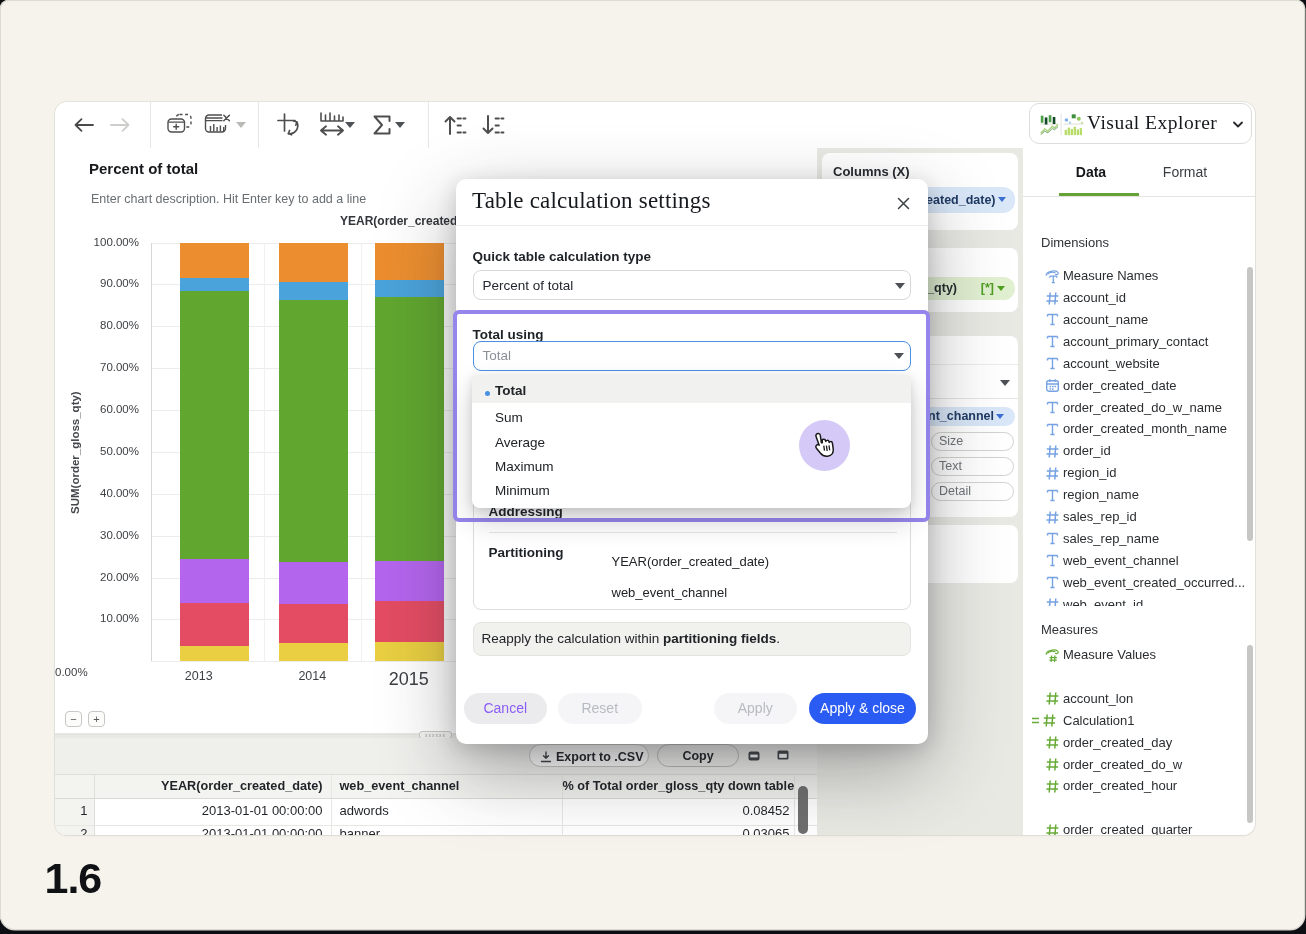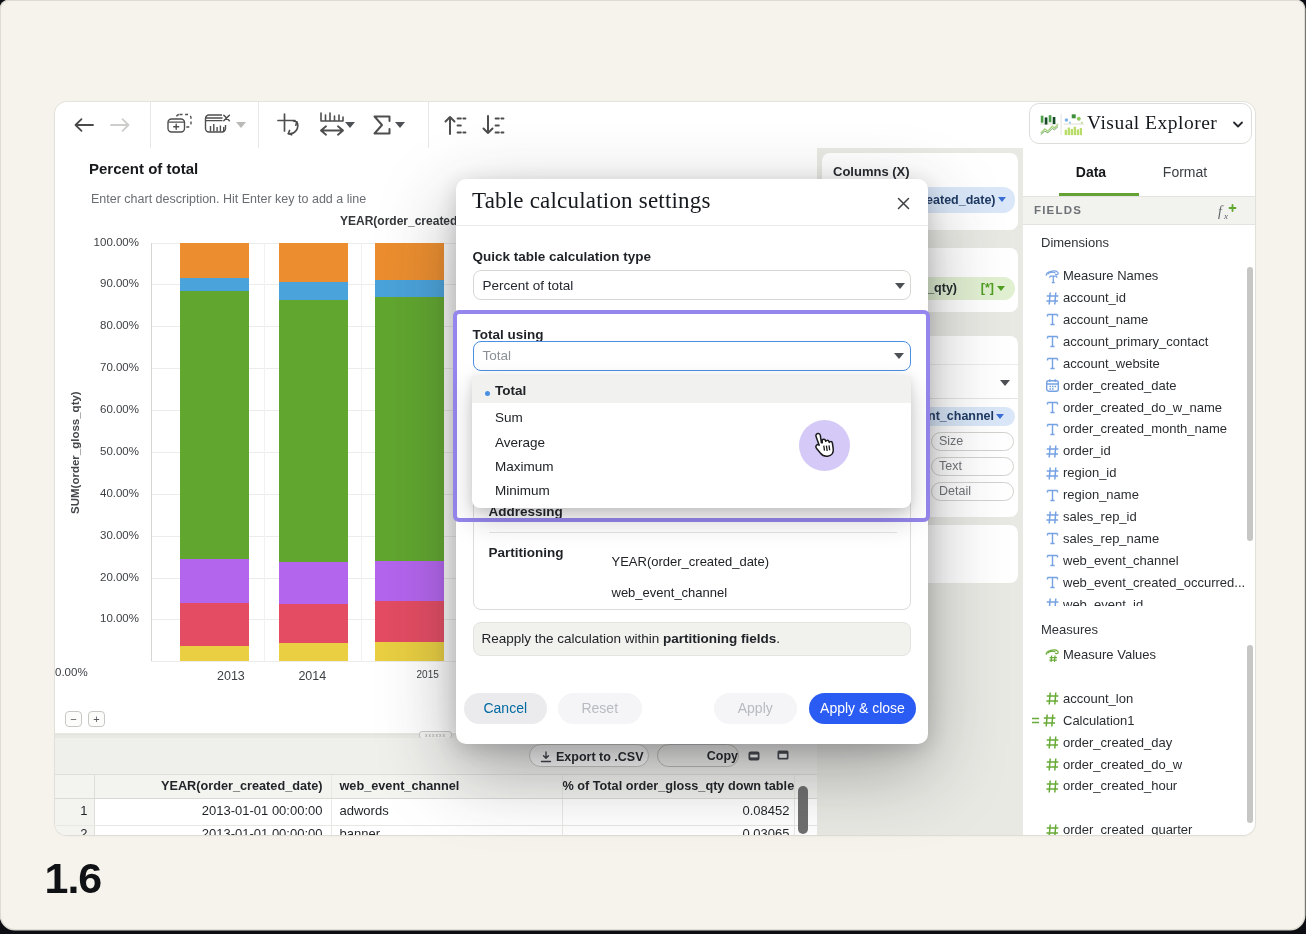--- a/index.html
+++ b/index.html
@@ -104,40 +104,40 @@
 <div class="abs" style="left:0; top:213.1px; width:84px; text-align:right; font-size:11.5px; color:#3c3f43;">70.00%</div>
 <div class="abs" style="left:0; top:255.0px; width:84px; text-align:right; font-size:11.5px; color:#3c3f43;">60.00%</div>
 <div class="abs" style="left:0; top:296.9px; width:84px; text-align:right; font-size:11.5px; color:#3c3f43;">50.00%</div>
 <div class="abs" style="left:0; top:338.7px; width:84px; text-align:right; font-size:11.5px; color:#3c3f43;">40.00%</div>
 <div class="abs" style="left:0; top:380.6px; width:84px; text-align:right; font-size:11.5px; color:#3c3f43;">30.00%</div>
 <div class="abs" style="left:0; top:422.5px; width:84px; text-align:right; font-size:11.5px; color:#3c3f43;">20.00%</div>
 <div class="abs" style="left:0; top:464.3px; width:84px; text-align:right; font-size:11.5px; color:#3c3f43;">10.00%</div>
 <div class="abs" style="left:0; top:518px; width:84px; text-align:left; font-size:11.5px; color:#3c3f43;">0.00%</div>
 </div>
       <div id="xlabels">
-<div class="abs" style="left:129.8px; top:521px; width:60px; text-align:right; font-size:12.5px; color:#3c3f43;">2013</div>
+<div class="abs" style="left:129.8px; top:521px; width:60px; text-align:left; font-size:12.5px; color:#3c3f43;">2013</div>
 <div class="abs" style="left:227.3px; top:521px; width:60px; text-align:center; font-size:12.5px; color:#3c3f43;">2014</div>
-<div class="abs" style="left:323.8px; top:521px; width:60px; text-align:right; font-size:10px; color:#3c3f43;">2015</div>
+<div class="abs" style="left:323.8px; top:521px; width:60px; text-align:center; font-size:18px; color:#3c3f43;">2015</div>
 </div>
 
       <div class="abs zbtn" style="left:10px;">−</div>
       <div class="abs zbtn" style="left:33px;">+</div>
     </div>
 
     <div class="abs" style="left:0; top:632.5px; width:762px; height:1px; background:#e2e2df;"></div>
     <div class="abs" style="left:364px; top:629px; width:33px; height:8px; background:#f4f4f2; border:1px solid #c9c9c5; border-radius:3px; text-align:center; font-size:5px; letter-spacing:1px; line-height:6px; color:#9a9a96;">xxxxxx</div>
     <div id="tablepanel">
 
       <div class="abs" style="left:474px; top:6px; width:120px; height:23px; white-space:nowrap; background:#fdfdfc; border:1px solid #c5c5c1; border-radius:12.5px;">
         <svg class="abs" style="left:9px; top:4.5px;" width="14" height="14" viewBox="0 0 14 14">
             <path d="M7 2 v6 M4.5 5.8 L7 8.3 L9.5 5.8 M2.5 11.5 h9" stroke="#3c4043" stroke-width="1.4" fill="none" stroke-linecap="round" stroke-linejoin="round"></path>
           </svg>
         <div class="abs" style="left:26px; top:4.5px; font-size:12.5px; font-weight:bold; color:#202327; white-space:nowrap;">Export to .CSV</div>
       </div>
-      <div class="abs" style="left:602px; top:6px; width:82px; height:23px; background:transparent; border:1px solid #b9b9b5; border-radius:12.5px; text-align:right; font-size:12.5px; font-weight:bold; color:#202327; line-height:22px;">Copy</div>
+      <div class="abs" style="left:602px; top:6px; width:82px; height:23px; background:transparent; border:1px solid #b9b9b5; border-radius:12.5px; text-align:center; font-size:12.5px; font-weight:bold; color:#202327; line-height:22px;">Copy</div>
       <svg class="abs" style="left:693px; top:12.5px;" width="12" height="10" viewBox="0 0 12 10">
           <rect x="0.5" y="0.5" width="11" height="9" rx="2" fill="#3e4248"></rect>
           <rect x="2.3" y="3.6" width="7.4" height="2.8" fill="#fff"></rect>
         </svg>
       <svg class="abs" style="left:722px; top:12px;" width="12" height="10" viewBox="0 0 12 10">
           <rect x="0.5" y="0.5" width="11" height="9" rx="1.5" fill="#3e4248"></rect>
           <rect x="2.2" y="3.8" width="7.6" height="4" fill="#fff"></rect>
         </svg>
 
       <div id="dtable">
@@ -197,28 +197,20 @@
 
       <div class="card" style="top:376.5px; height:58px;">
         <div class="abs" style="left:12px; top:8px; font-size:13px; font-weight:bold; color:#26292e;">Filters</div>
       </div>
     </div>
     <div id="sidebar">
       <div class="abs" style="left:28px; top:16px; width:80px; text-align:center; font-size:14px; font-weight:bold; color:#141619;">Data</div>
       <div class="abs" style="left:119px; top:16px; width:86px; text-align:center; font-size:14px; color:#3a3e42;">Format</div>
       <div class="abs" style="left:36px; top:44.5px; width:80px; height:3px; background:#64a235;"></div>
       <div class="abs" style="left:0; top:47.5px; width:232px; height:1px; background:#e3e3df;"></div>
-      <div class="abs" style="left:0; top:48.5px; width:232px; height:28px; background:#f2f2ef; border-bottom:1px solid #e3e3df;">
-        <div class="abs" style="left:11px; top:7px; font-size:11.5px; font-weight:bold; letter-spacing:1.2px; color:#6d7276;">FIELDS</div>
-        <svg class="abs" style="left:194px; top:5px;" width="20" height="18" viewBox="0 0 20 18">
-          <text x="1" y="14" font-family="Liberation Serif, serif" font-style="italic" font-size="14" fill="#5f6468">f</text>
-          <text x="7" y="16.5" font-family="Liberation Serif, serif" font-style="italic" font-size="9" fill="#5f6468">x</text>
-          <path d="M15.5 3 v6 M12.5 6 h6" stroke="#60a62f" stroke-width="1.8" stroke-linecap="round"></path>
-        </svg>
-      </div>
       <div class="abs" style="left:18px; top:87px; font-size:13px; color:#2f3337;">Dimensions</div>
       <div class="abs" id="dimlist" style="left:0; top:106px; width:232px; height:351.5px; overflow:hidden;">
 <div class="fitem" style="top:10.6px;">
             <svg class="ic" viewBox="0 0 15 15">
               <path d="M1.2 6.2 C1.2 2.2 10.2 0.8 12.6 3.2 C14.2 4.8 12.4 6 10.6 5.4" stroke="#76a2e3" stroke-width="1.2" fill="none" stroke-linecap="round"></path>
               <path d="M2.8 5.2 C3.6 3.4 8 2.6 10 3.8" stroke="#76a2e3" stroke-width="1.1" fill="none" stroke-linecap="round"></path>
               <path d="M4.8 7.2 H11.8 M4.8 7.2 V8.8 M11.8 7.2 V8.8 M8.3 7.2 V13.6 M6.8 13.6 H9.8" stroke="#76a2e3" stroke-width="1.3" fill="none"></path>
             </svg>
             <div class="tx">Measure Names</div>
           </div>
@@ -468,21 +460,21 @@
       <div class="caret" style="left:420px; top:11.5px;"></div>
     </div>
     <div class="abs" style="left:16.5px; top:317px; width:438.5px; height:114px; border:1px solid #dcdcd8; border-radius:8px;">
       <div class="mlabel abs" style="left:15px; top:7px;">Addressing</div>
       <div class="abs" style="left:15px; top:35px; width:408px; height:1px; background:#e4e4e0;"></div>
       <div class="mlabel abs" style="left:15px; top:48px;">Partitioning</div>
       <div class="abs" style="left:138px; top:56.5px; font-size:13px; color:#202327;">YEAR(order_created_date)</div>
       <div class="abs" style="left:138px; top:87.5px; font-size:13px; color:#202327;">web_event_channel</div>
     </div>
     <div class="abs" style="left:16.5px; top:443px; width:438.5px; height:33.5px; background:#f1f1ee; border:1px solid #e3e3df; border-radius:8px; font-size:13.5px; color:#202327; line-height:32px; padding-left:8px;">Reapply the calculation within <b>partitioning fields</b>.</div>
-    <div class="pillbtn" style="left:8px; top:514px; width:82.5px; background:#ebebed; color:#0369a1;">Cancel</div>
+    <div class="pillbtn" style="left:8px; top:514px; width:82.5px; background:#ebebed; color:#8b5cf6;">Cancel</div>
     <div class="pillbtn" style="left:102px; top:514px; width:83.5px; background:#f5f5f7; color:#b7bbc1;">Reset</div>
     <div class="pillbtn" style="left:257.5px; top:514px; width:83.5px; background:#f5f5f7; color:#b7bbc1;">Apply</div>
     <div class="pillbtn" style="left:353px; top:514px; width:107px; background:#2a5bf2; color:#fff;">Apply &amp; close</div>
   </div>
   <div class="abs" id="purplering" style="left:452px; top:308.5px; width:477px; height:212.5px; border:4px solid #9486ec; border-radius:6px;"></div>
   <div class="abs" id="menu" style="left:471px; top:375px; width:439px; height:132px; background:#fff; border-radius:0 0 8px 8px; box-shadow:0 12px 28px rgba(30,30,35,0.22), 0 2px 8px rgba(30,30,35,0.12); overflow:hidden;">
     <div class="mitem" style="top:0; height:26.5px; line-height:30px; background:#f1f1ef; font-weight:bold;">
       <div class="abs" style="left:12.5px; top:15px; width:5px; height:5px; border-radius:50%; background:#4a90e2;"></div>
       <div class="abs" style="left:23px;">Total</div>
     </div>

